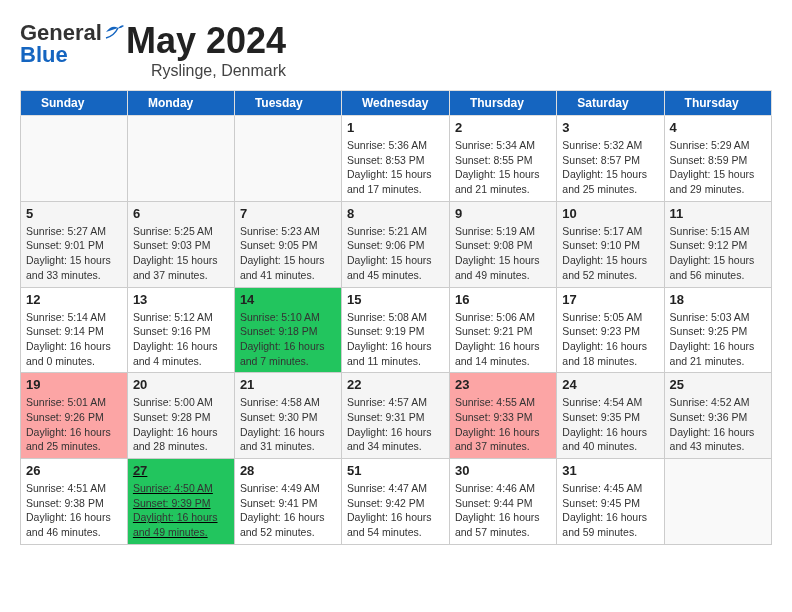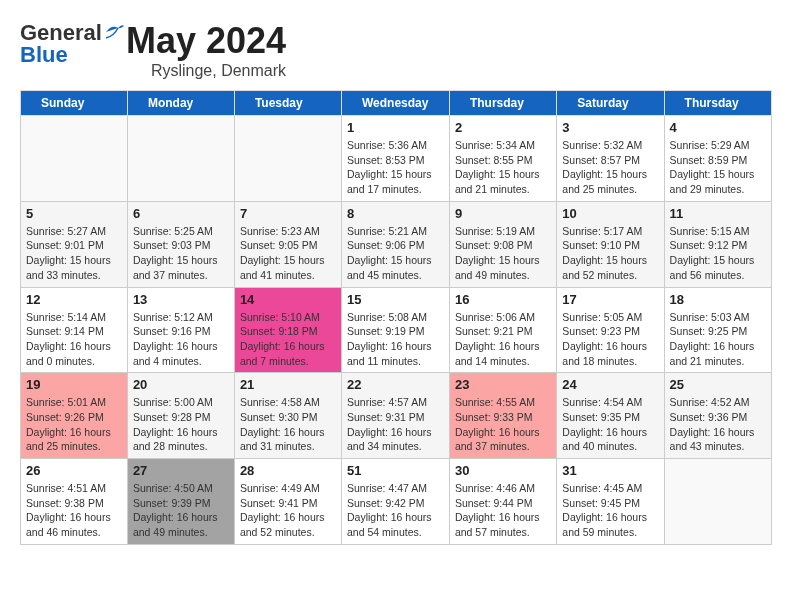--- a/index.html
+++ b/index.html
@@ -195,21 +195,21 @@
 Daylight: 16 hours
 and 0 minutes.</div>
         </td>
         <td style="background: rgb(255, 255, 255);">
           <div class="day-num">13</div>
           <div class="day-info" style="white-space: pre-line;">Sunrise: 5:12 AM
 Sunset: 9:16 PM
 Daylight: 16 hours
 and 4 minutes.</div>
         </td>
-        <td style="background: #ec4899;">
+        <td style="background: #22c55e;">
           <div class="day-num">14</div>
           <div class="day-info" style="white-space: pre-line;">Sunrise: 5:10 AM
 Sunset: 9:18 PM
 Daylight: 16 hours
 and 7 minutes.</div>
         </td>
         <td style="background: rgb(255, 255, 255);">
           <div class="day-num">15</div>
           <div class="day-info" style="white-space: pre-line;">Sunrise: 5:08 AM
 Sunset: 9:19 PM
@@ -290,21 +290,21 @@
         </td>
       </tr>
       <tr style="background: rgb(255, 255, 255);">
         <td style="background: rgb(255, 255, 255);">
           <div class="day-num">26</div>
           <div class="day-info" style="white-space: pre-line;">Sunrise: 4:51 AM
 Sunset: 9:38 PM
 Daylight: 16 hours
 and 46 minutes.</div>
         </td>
-        <td style="background: #a3a3a3;">
+        <td style="background: #22c55e; text-decoration: underline;">
           <div class="day-num">27</div>
           <div class="day-info" style="white-space: pre-line;">Sunrise: 4:50 AM
 Sunset: 9:39 PM
 Daylight: 16 hours
 and 49 minutes.</div>
         </td>
         <td style="background: rgb(255, 255, 255);">
           <div class="day-num">28</div>
           <div class="day-info" style="white-space: pre-line;">Sunrise: 4:49 AM
 Sunset: 9:41 PM

